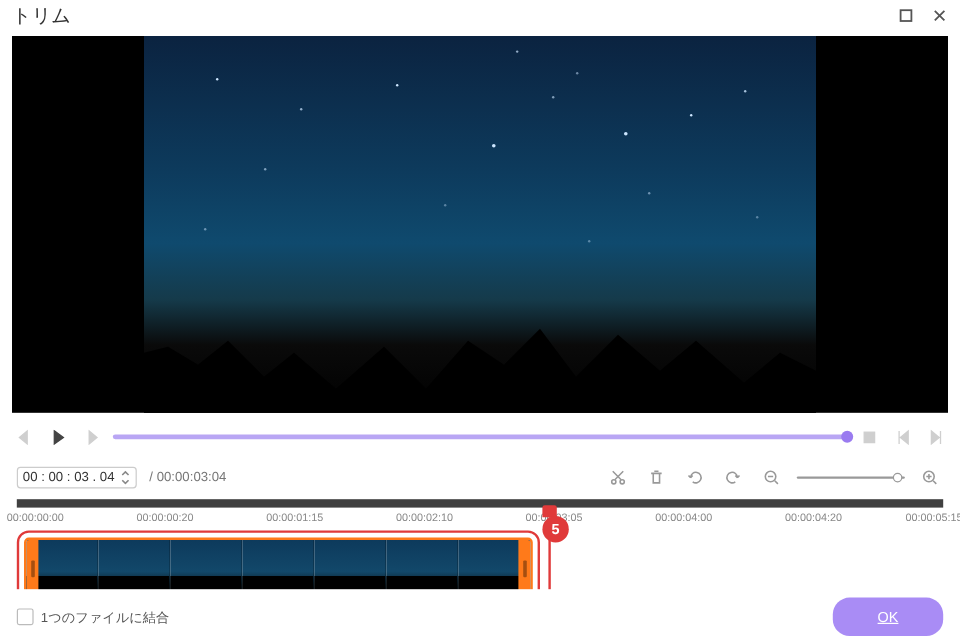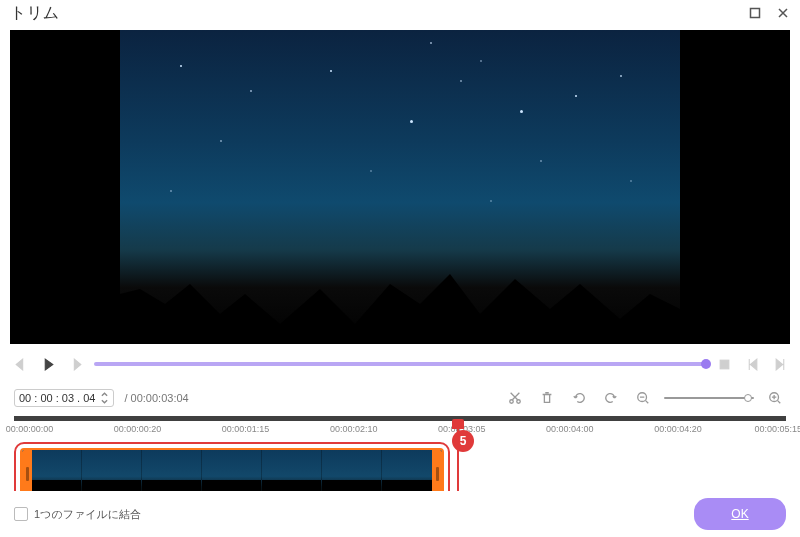--- a/index.html
+++ b/index.html
@@ -29,21 +29,21 @@
   .stepper { display:flex; flex-direction:column; margin-left:4px; }
   .stepper div { width:10px; height:7px; display:flex; align-items:center; justify-content:center; }
   .stepper svg { width:7px; height:5px; stroke:#888; fill:none; stroke-width:1.5; }
   .durtext { color:#777; }
   .spacer { flex:1; }
   .icobtn { width:22px; height:22px; display:flex; align-items:center; justify-content:center; }
   .icobtn svg { width:14px; height:14px; stroke:#999; fill:none; stroke-width:1.5; }
   .zoomslider { width:90px; height:2px; background:#999; border-radius:1px; position:relative; }
   .zoomslider .zdot { position:absolute; right:2px; top:50%; transform:translate(0,-50%); width:8px; height:8px; border-radius:50%; background:#fff; border:1px solid #999; }
 
-  .ticks { position:relative; height:22px; margin:4px 14px 0 14px; border-top:5px solid #404040; }
+  .ticks { position:relative; height:22px; margin:4px 14px 0 14px; border-top:7px solid #404040; }
   .ticks .t { position:absolute; top:3px; font-size:9px; color:#888; white-space:nowrap; transform:translateX(-50%); }
   .ticks .playhead { position:absolute; top:-2px; transform:translateX(-50%); height:90px; pointer-events:none; }
   .ticks .playhead .cap { width:12px; height:10px; background:#e03a3a; border-radius:2px 2px 0 0; margin:0 auto; }
   .ticks .playhead .stem { width:2px; height:74px; background:#e03a3a; margin:0 auto; }
 
   .clipzone { position:relative; height:64px; margin:4px 14px 0 14px; }
   .clipframe { position:absolute; left:0; top:0; width:436px; height:64px; border:2px solid #e03a3a; border-radius:10px; }
   .clip { position:absolute; left:6px; top:6px; width:424px; height:52px; border:2px solid #ff7a1a; border-radius:4px; overflow:hidden; display:flex; }
   .clip .thumb { flex:1; background:linear-gradient(to bottom,#0d3a5c 0%,#12486a 55%,#0a1b24 78%,#000 100%); border-right:1px solid rgba(0,0,0,.25); position:relative; }
   .clip .thumb:last-child { border-right:none; }

